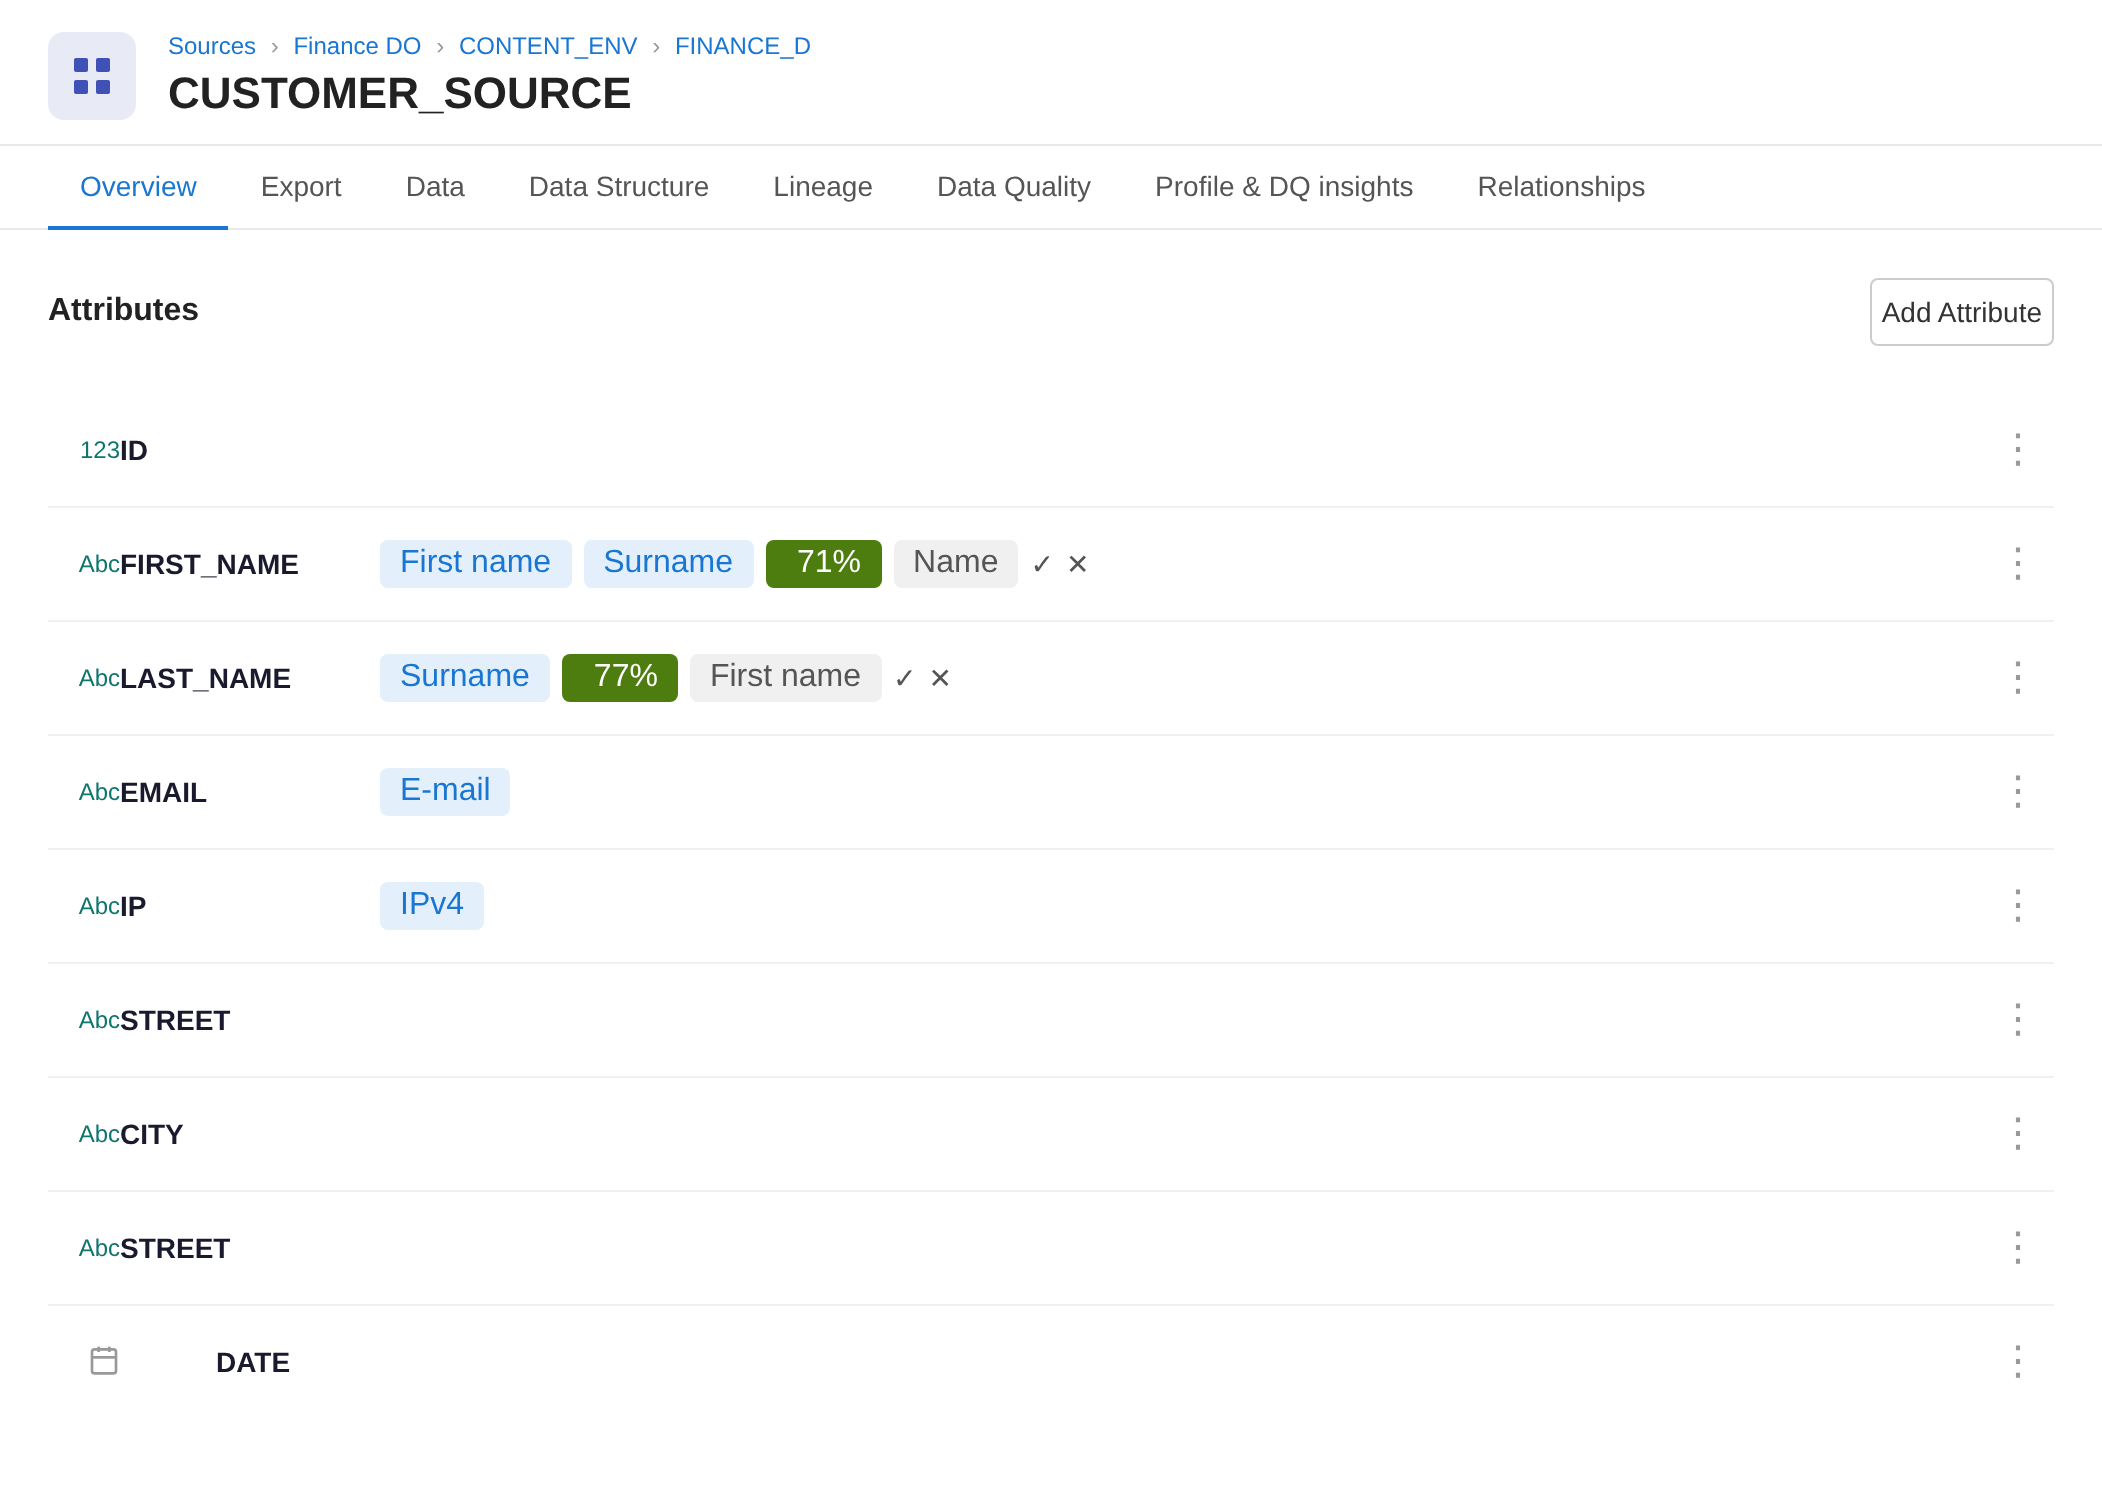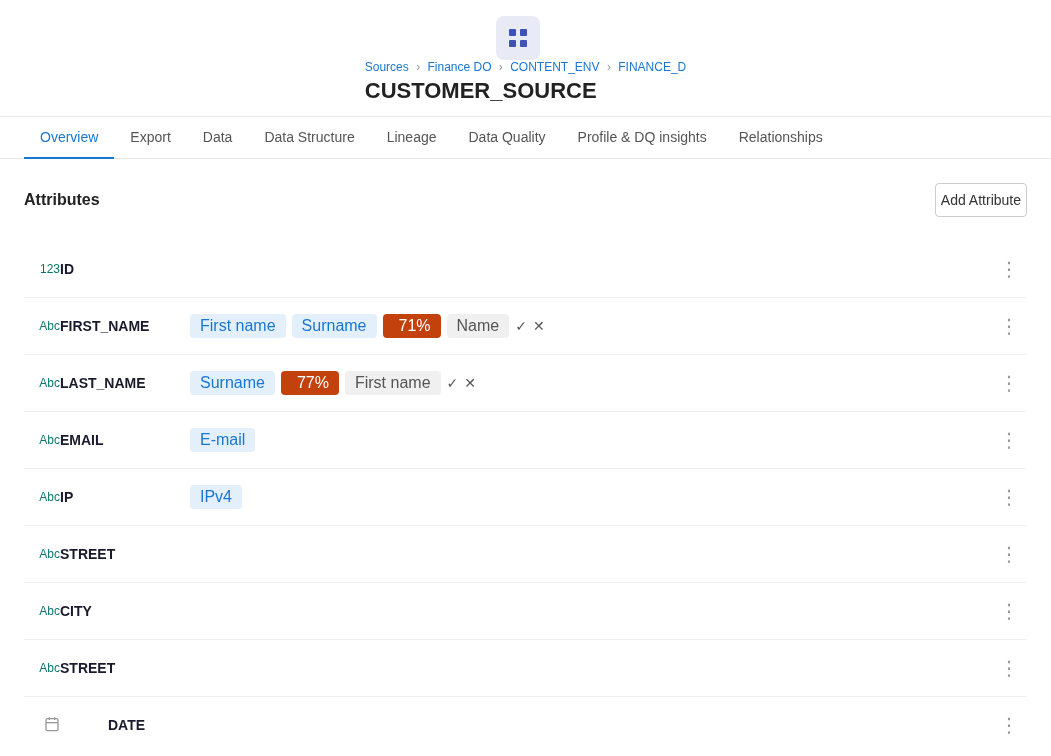--- a/index.html
+++ b/index.html
@@ -1,19 +1,19 @@
 <!DOCTYPE html>
 <html><head>
   <meta charset="utf-8">
   <style>
     * { box-sizing: border-box; margin: 0; padding: 0; }
     body { font-family: 'Segoe UI', Arial, sans-serif; background: #fff; color: #333; font-size: 14px; }
 
     
-    .header { display: flex; align-items: center; padding: 16px 24px 12px 24px; border-bottom: 1px solid #e8e8e8; flex-direction: column; }
+    .header { display: flex; align-items: center; padding: 16px 24px 12px 24px; border-bottom: 1px solid #e8e8e8; }
     .header-icon { width: 44px; height: 44px; background: #e8eaf6; border-radius: 8px; display: flex; align-items: center; justify-content: center; margin-right: 16px; flex-shrink: 0; }
     .header-icon svg { width: 24px; height: 24px; }
     .breadcrumb { font-size: 12px; color: #666; margin-bottom: 4px; }
     .breadcrumb a { color: #1976d2; text-decoration: none; cursor: pointer; }
     .breadcrumb span { color: #999; margin: 0 4px; }
     .page-title { font-size: 22px; font-weight: 600; color: #222; }
 
     
     .tabs { display: flex; border-bottom: 1px solid #e8e8e8; padding: 0 24px; }
     .tab { padding: 12px 16px; font-size: 14px; cursor: pointer; color: #555; white-space: nowrap; border-bottom: 2px solid transparent; margin-bottom: -1px; }
@@ -26,21 +26,21 @@
     .add-attribute-btn { border: 1px solid #ccc; background: #fff; padding: 8px 5px; border-radius: 4px; cursor: pointer; font-size: 14px; color: #333; font-weight: 500; }
 
     
     .attribute-row { display: flex; align-items: center; padding: 14px 0; border-bottom: 1px solid #f0f0f0; }
     .attribute-row:last-child { border-bottom: none; gap: 48px; }
     .attr-type-icon { width: 36px; color: #0f766e; font-size: 12px; font-weight: 400; flex-shrink: 0; text-align: right; }
     .attr-name { font-weight: 600; font-size: 14px; color: #1a1a2e; min-width: 130px; cursor: pointer; }
     .attr-tags { display: flex; align-items: center; gap: 6px; flex: 1; flex-wrap: wrap; }
     .tag { padding: 3px 10px; border-radius: 4px; font-size: 16px; font-weight: 500; }
     .tag-blue { background: #e3f0fb; color: #1976d2; }
-    .tag-orange { background: #c2410c; color: #fff; border-radius: 4px; padding-left: 16px; }
+    .tag-orange { background: #4d7c0f; color: #fff; border-radius: 4px; padding-left: 16px; }
     .tag-gray { background: #f0f0f0; color: #555; }
     .tag-ipv4 { background: #e3f0fb; color: #1976d2; }
     .tag-email { background: #e3f0fb; color: #1976d2; }
     .check-icon { color: #555; font-size: 14px; cursor: pointer; }
     .close-icon { color: #555; font-size: 14px; cursor: pointer; }
     .attr-menu { margin-left: auto; color: #999; font-size: 20px; cursor: pointer; padding: 4px 8px; line-height: 1; letter-spacing: 0; display: flex; align-items: center; }
   </style>
 </head>
 <body>
 

